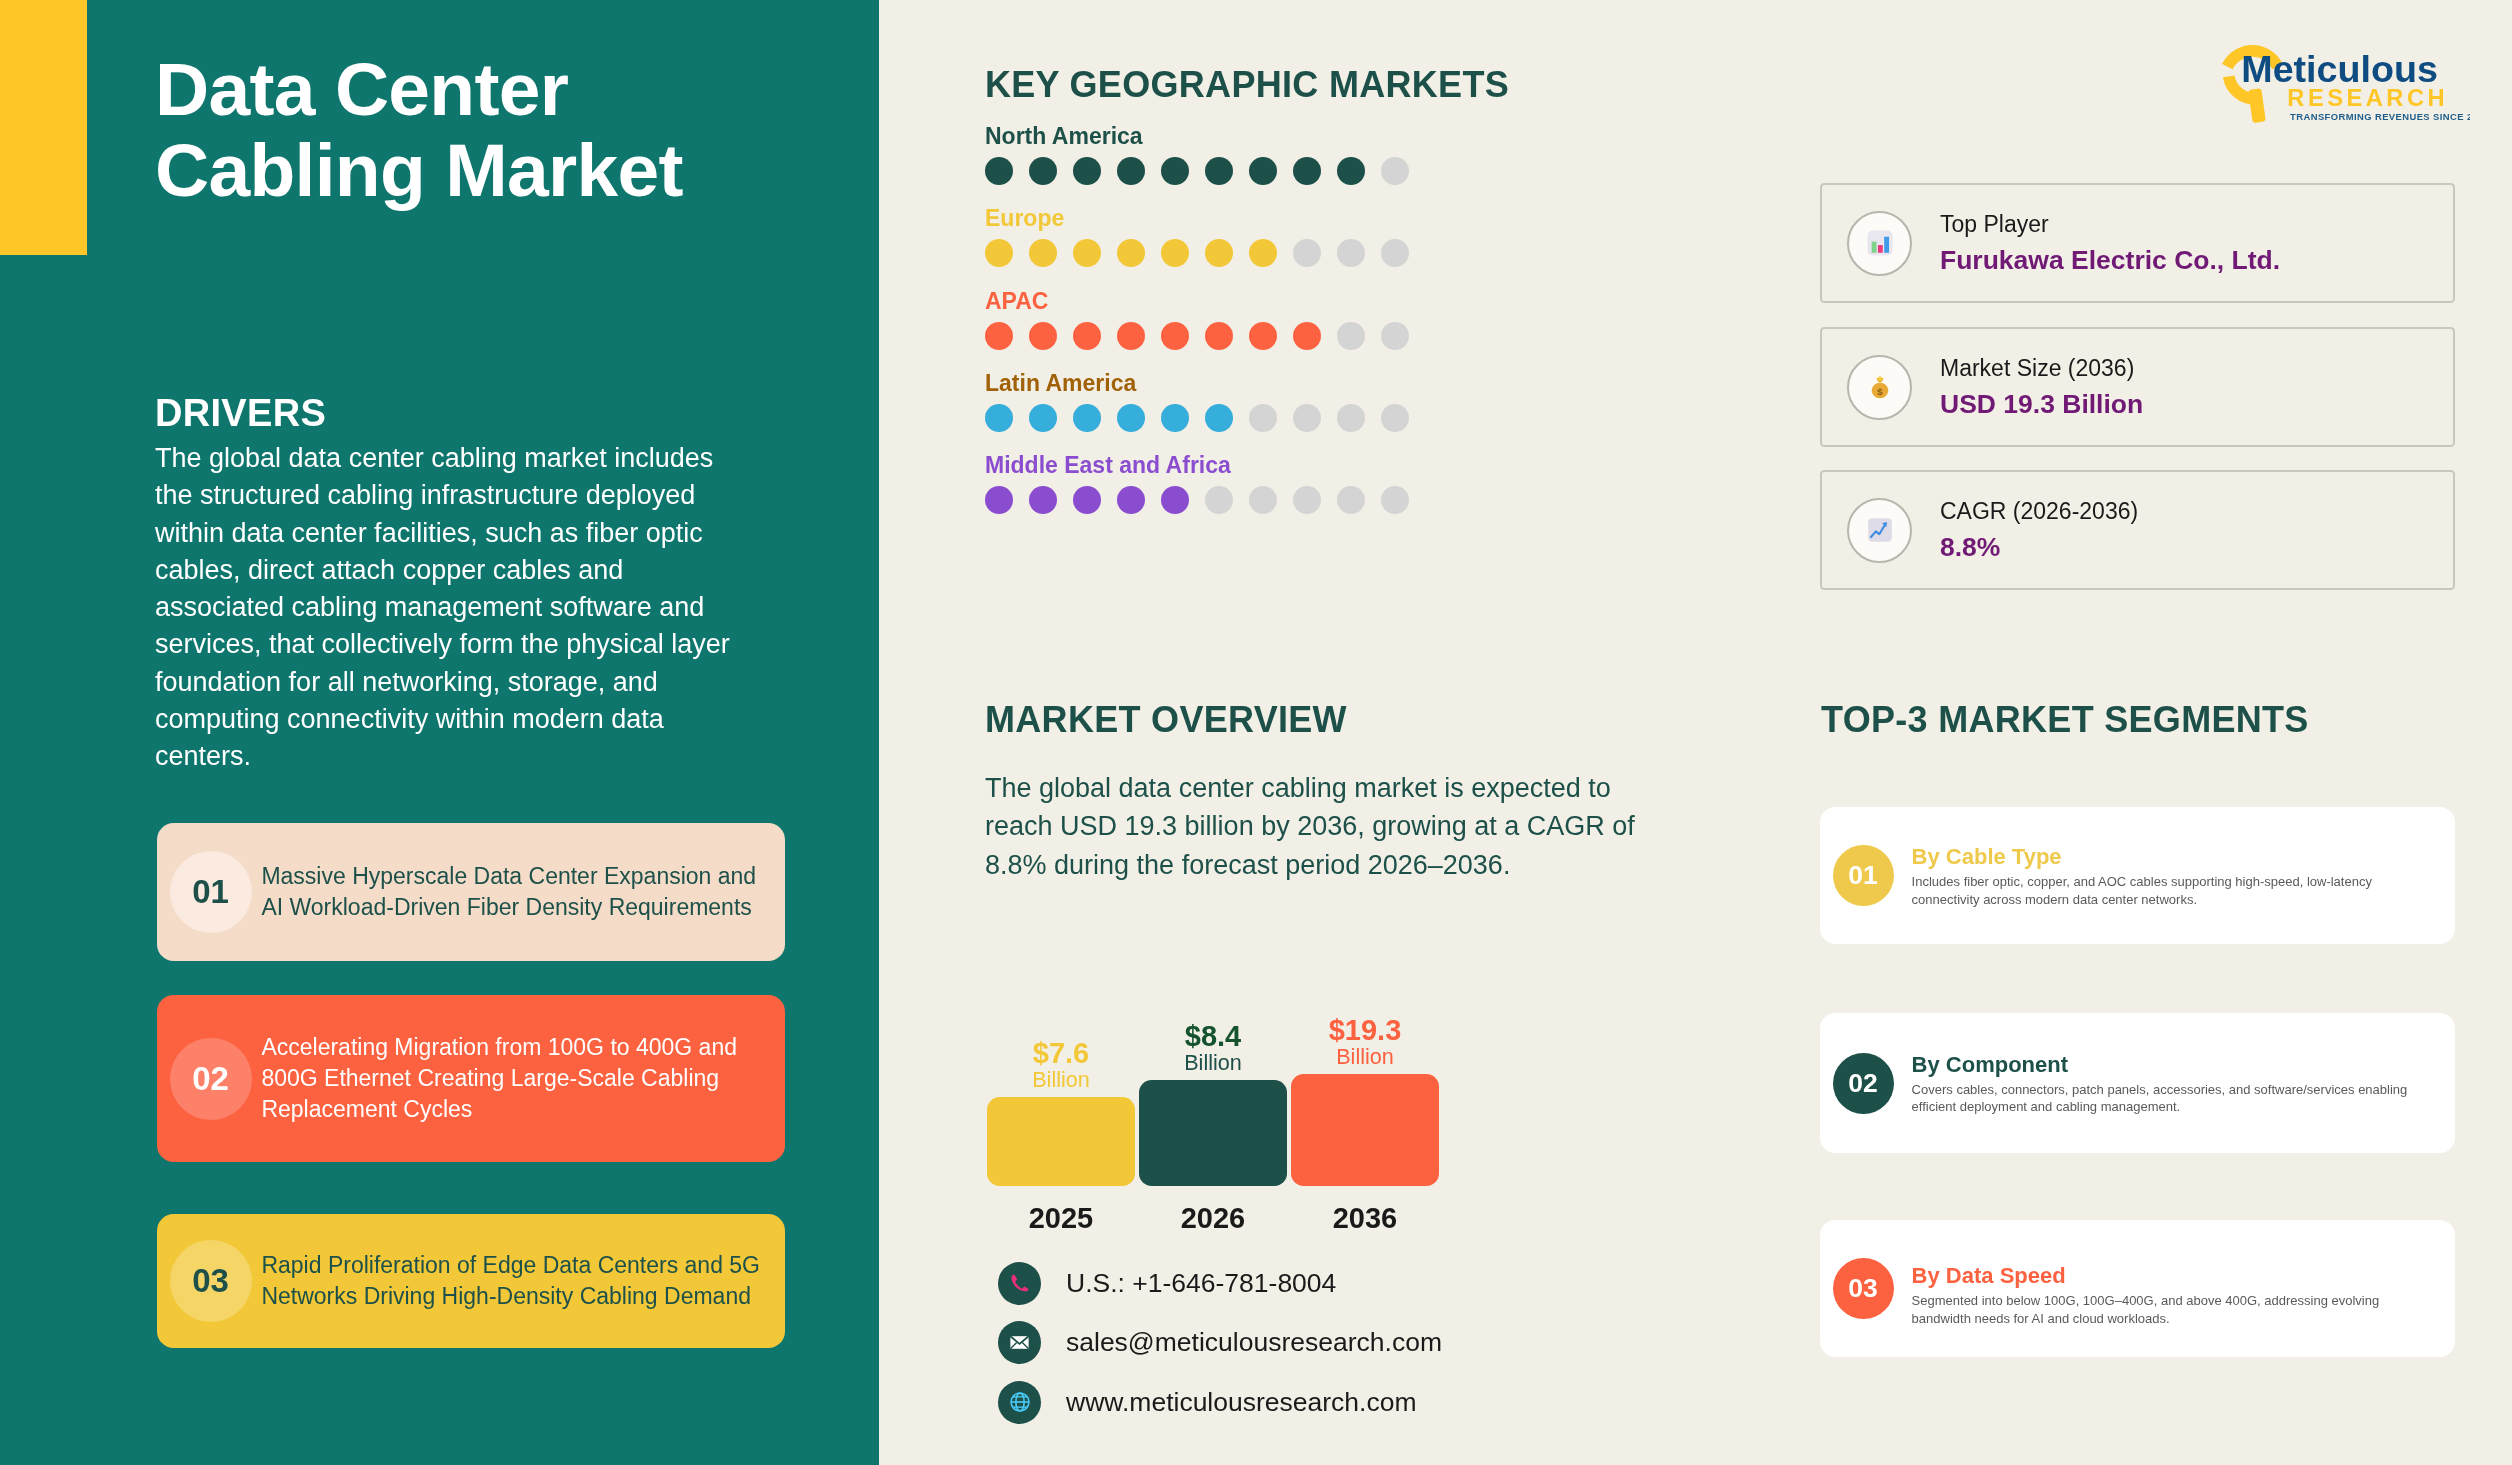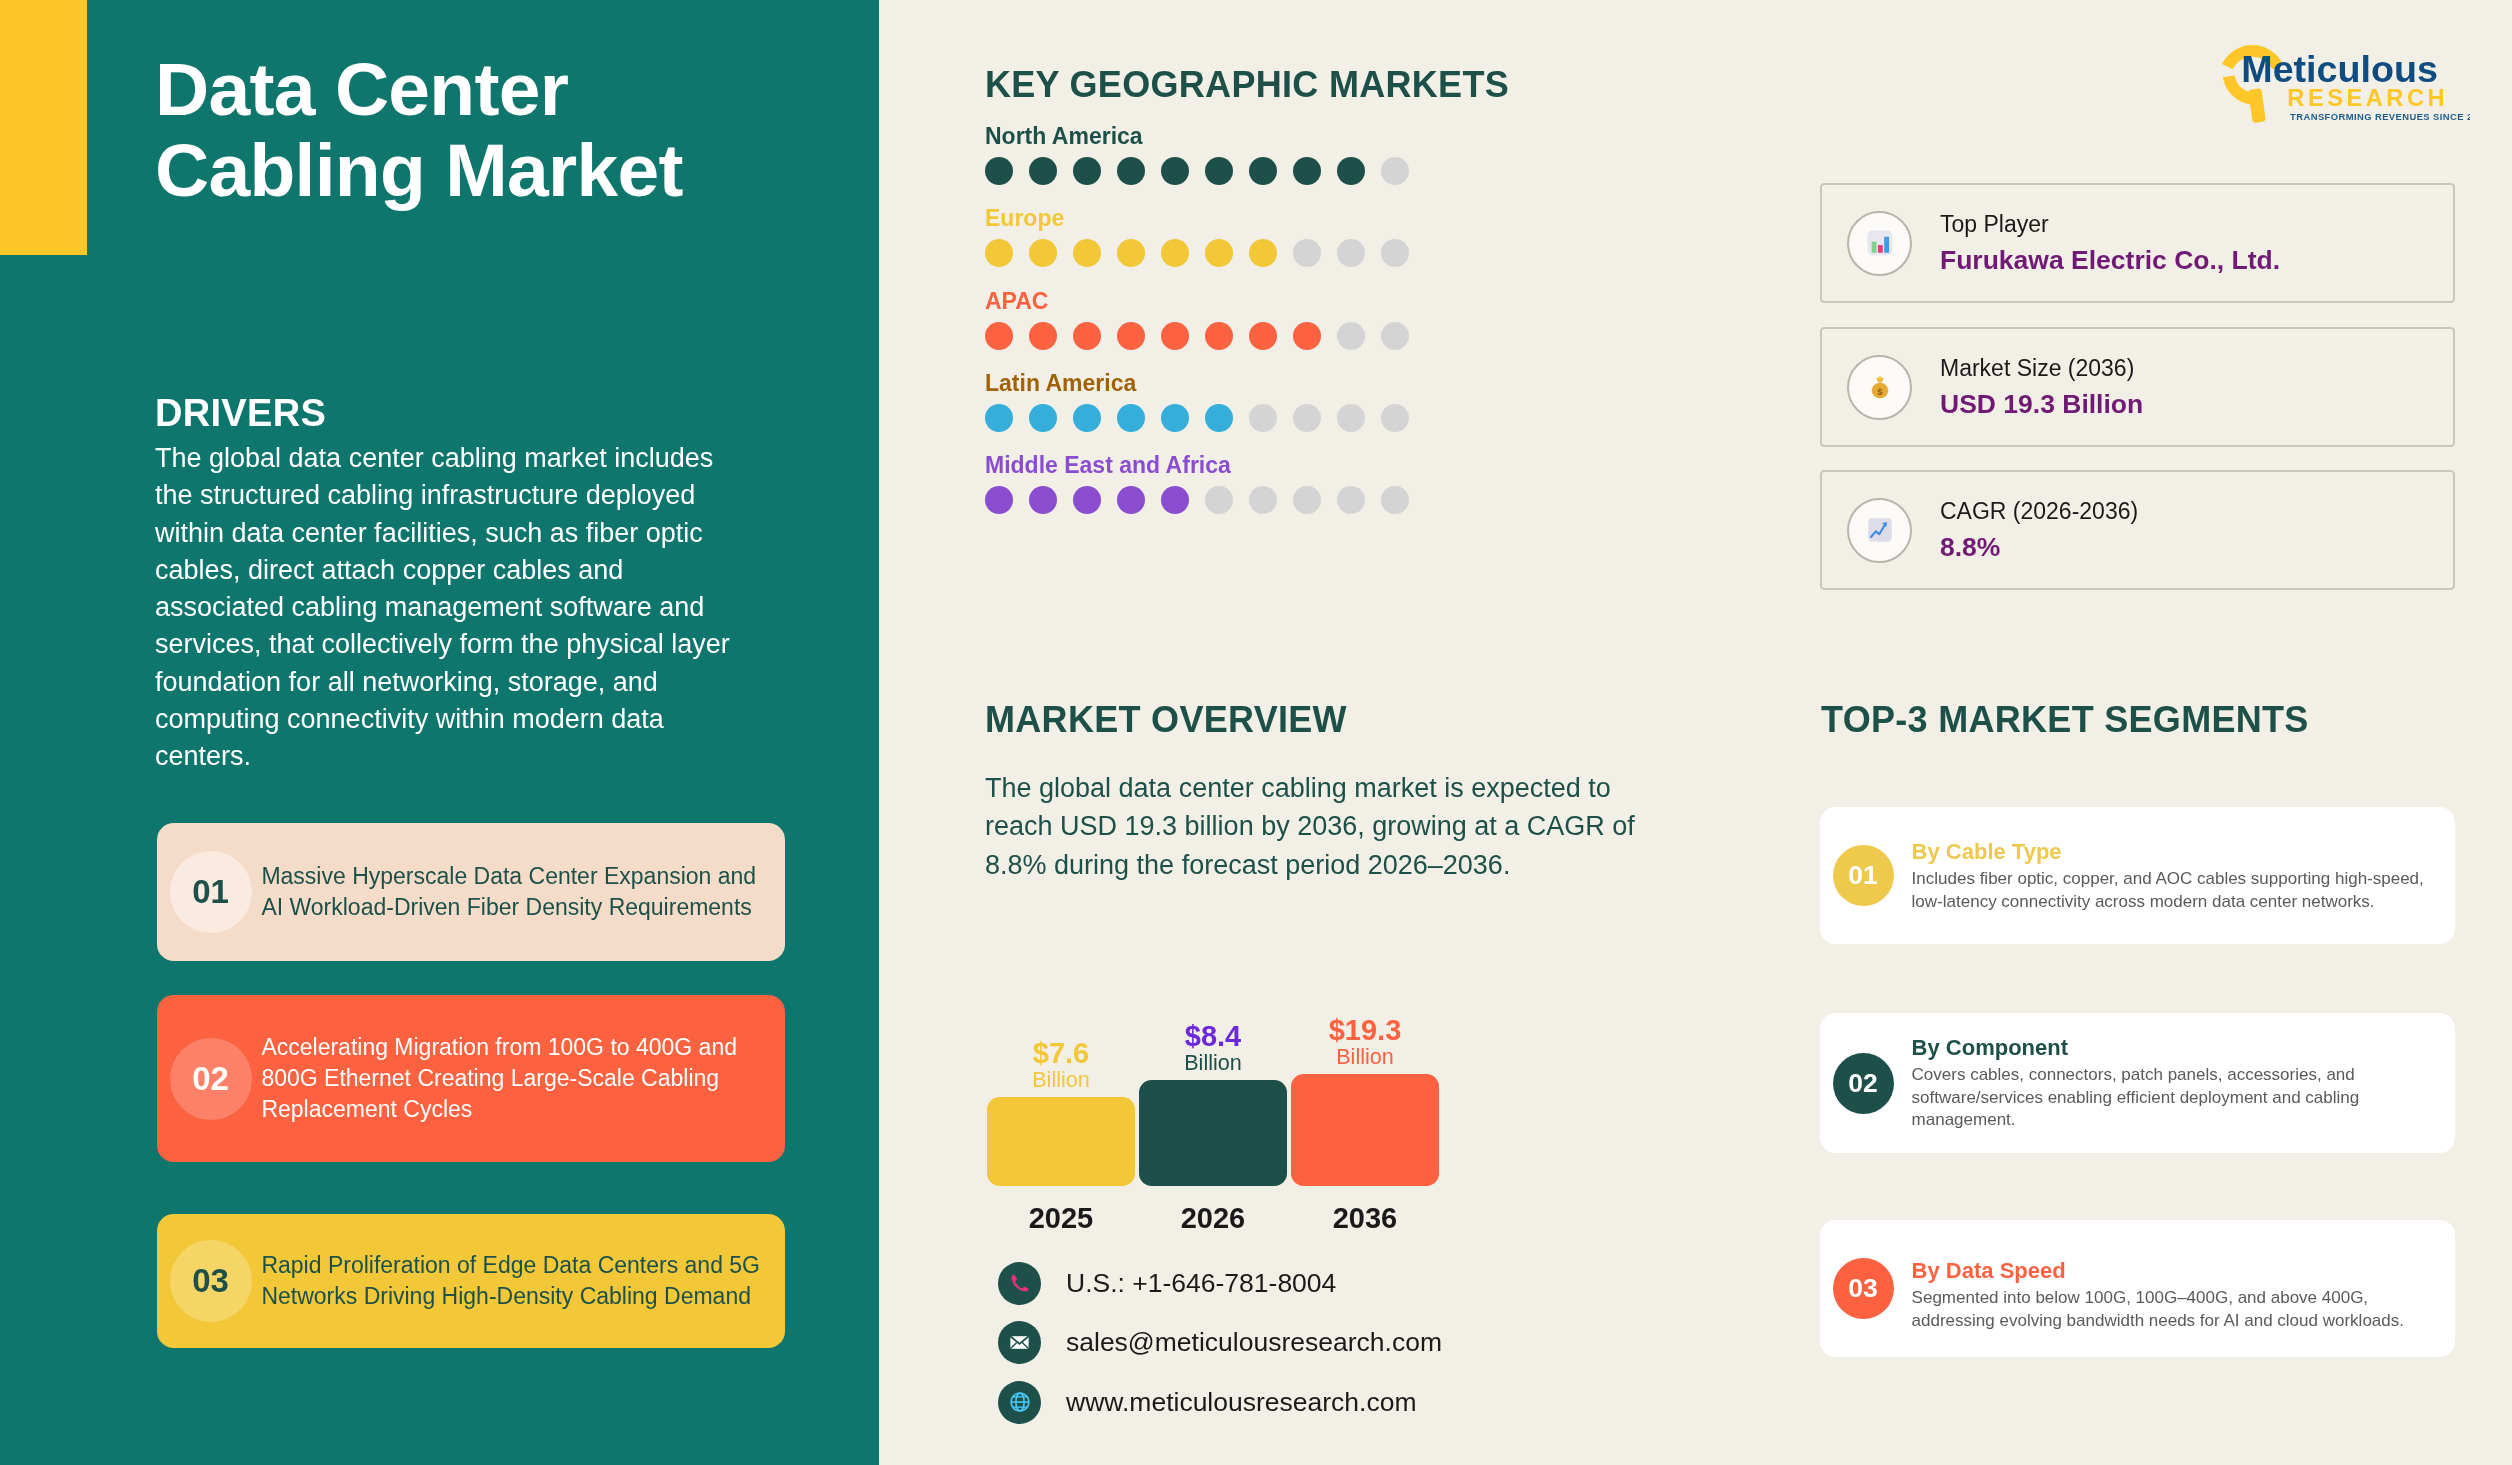--- a/index.html
+++ b/index.html
@@ -236,21 +236,21 @@
     border-radius: 50%;
     display: flex;
     align-items: center;
     justify-content: center;
     color: #FFFFFF;
     font-size: 26.5px;
     font-weight: 700;
     margin-right: 18px;
   }
   .seg-title { font-size: 22px; font-weight: 700; line-height: 1.25; margin-bottom: 2.8px; }
-  .seg-desc { font-size: 17px; color: #5A5A5A; line-height: 1.32; padding-right: 9.8px; }
+  .seg-desc { font-size: 13px; color: #5A5A5A; line-height: 1.32; padding-right: 9.8px; }
 
   
   #logo { position: absolute; left: 2212px; top: 33px; width: 258px; height: 91px; }
 </style>
 </head>
 <body>
 
 <div id="left-panel">
   <div id="yellow-accent"></div>
   <div id="main-title">Data Center Cabling Market</div>
@@ -354,21 +354,21 @@
 <div id="overview-body">The global data center cabling market is expected to reach USD 19.3 billion by 2036, growing at a CAGR of 8.8% during the forecast period 2026–2036.</div>
 
 <div id="bar-chart">
     <div class="bar-group" style="left: 0px;">
       <div class="bar-value" style="color: rgb(242, 200, 56);">$7.6</div>
       <div class="bar-unit" style="color: rgb(242, 200, 56);">Billion</div>
       <div class="bar-rect" style="height: 89px; background: rgb(242, 200, 56);"></div>
     </div>
     <div class="bar-year" style="left: 0px; text-align: center;">2025</div>
     <div class="bar-group" style="left: 152px;">
-      <div class="bar-value" style="color: #6d28d9;">$8.4</div>
+      <div class="bar-value" style="color: #14532d;">$8.4</div>
       <div class="bar-unit" style="color: rgb(28, 80, 73);">Billion</div>
       <div class="bar-rect" style="height: 106px; background: rgb(28, 80, 73);"></div>
     </div>
     <div class="bar-year" style="left: 152px;">2026</div>
     <div class="bar-group" style="left: 304px;">
       <div class="bar-value" style="color: rgb(252, 98, 64);">$19.3</div>
       <div class="bar-unit" style="color: rgb(252, 98, 64);">Billion</div>
       <div class="bar-rect" style="height: 112px; background: rgb(252, 98, 64);"></div>
     </div>
     <div class="bar-year" style="left: 304px;">2036</div>

